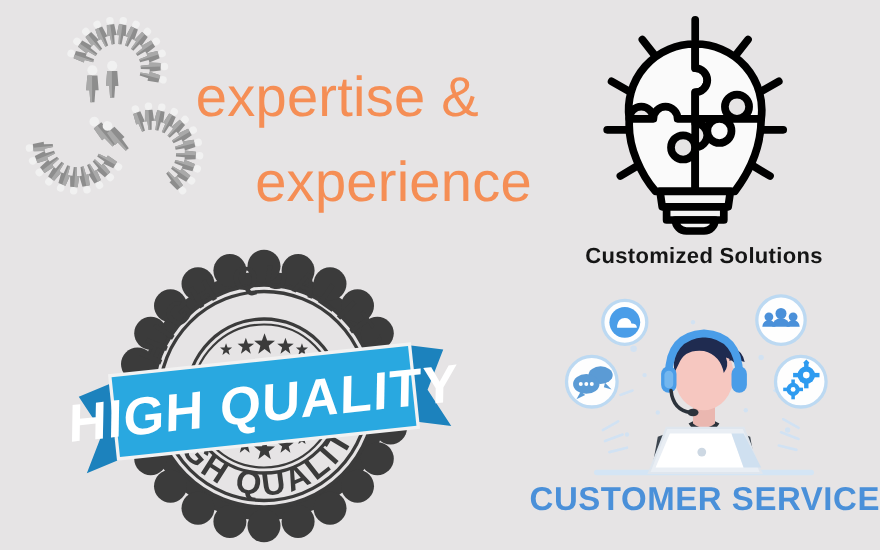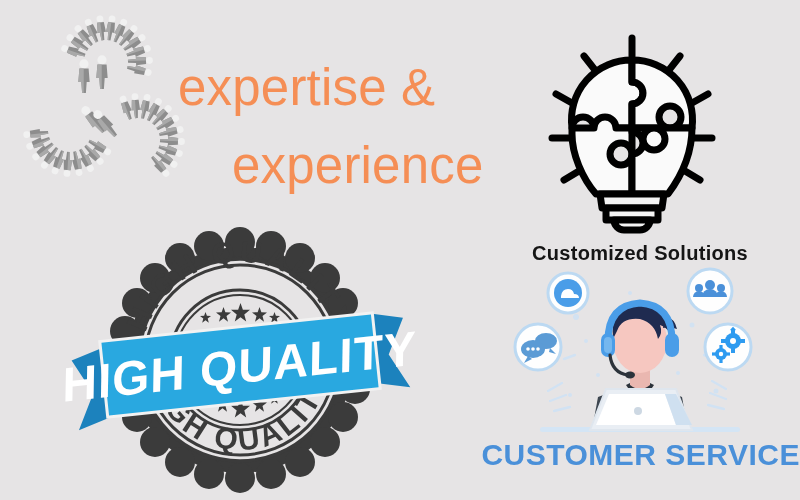--- a/index.html
+++ b/index.html
@@ -23,21 +23,21 @@
     color:#f58e55;
     font-weight:400;
     letter-spacing:.2px;
     white-space:nowrap;
     line-height:1;
   }
   #expertise-line1{left:178px;top:62px;font-size:51px;}
   #expertise-line2{left:232px;top:130px;font-size:51px;margin-top:10px;}
 
   
-  #q-solutions{left:480px;top:0;width:320px;height:260px;margin-top:20px;}
+  #q-solutions{left:480px;top:0;width:320px;height:260px;}
   #bulb-puzzle{left:42px;top:12px;width:220px;height:200px;}
   #solutions-label{
     position:absolute;left:0;top:222px;width:320px;
     text-align:center;color:#151515;
     font-size:20px;font-weight:bold;letter-spacing:.3px;
   }
 
   
   #q-badge{left:0;top:200px;width:480px;height:300px;}
   #badge-stamp{left:95px;top:15px;width:290px;height:270px;}

